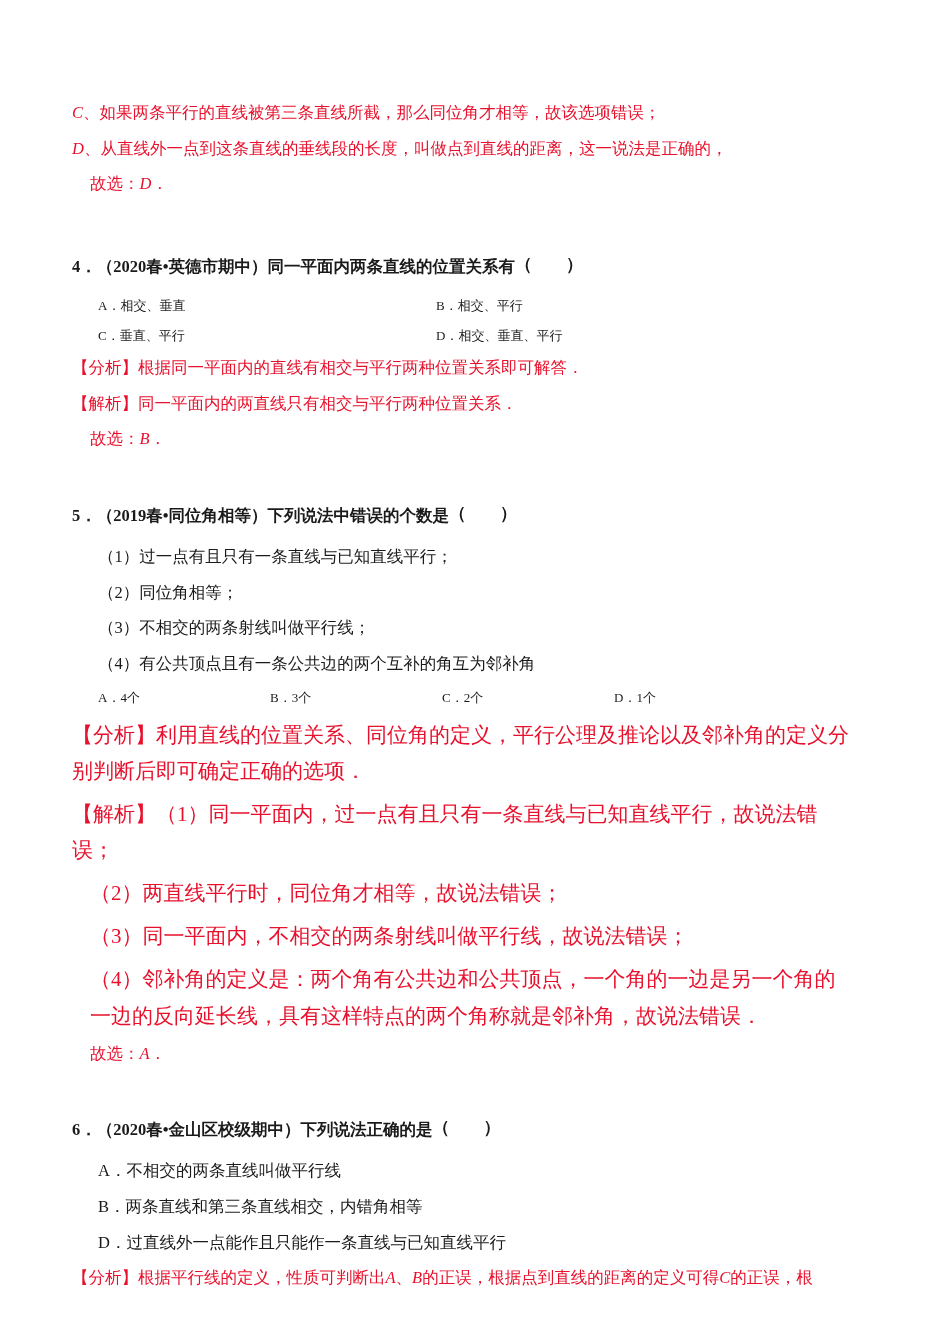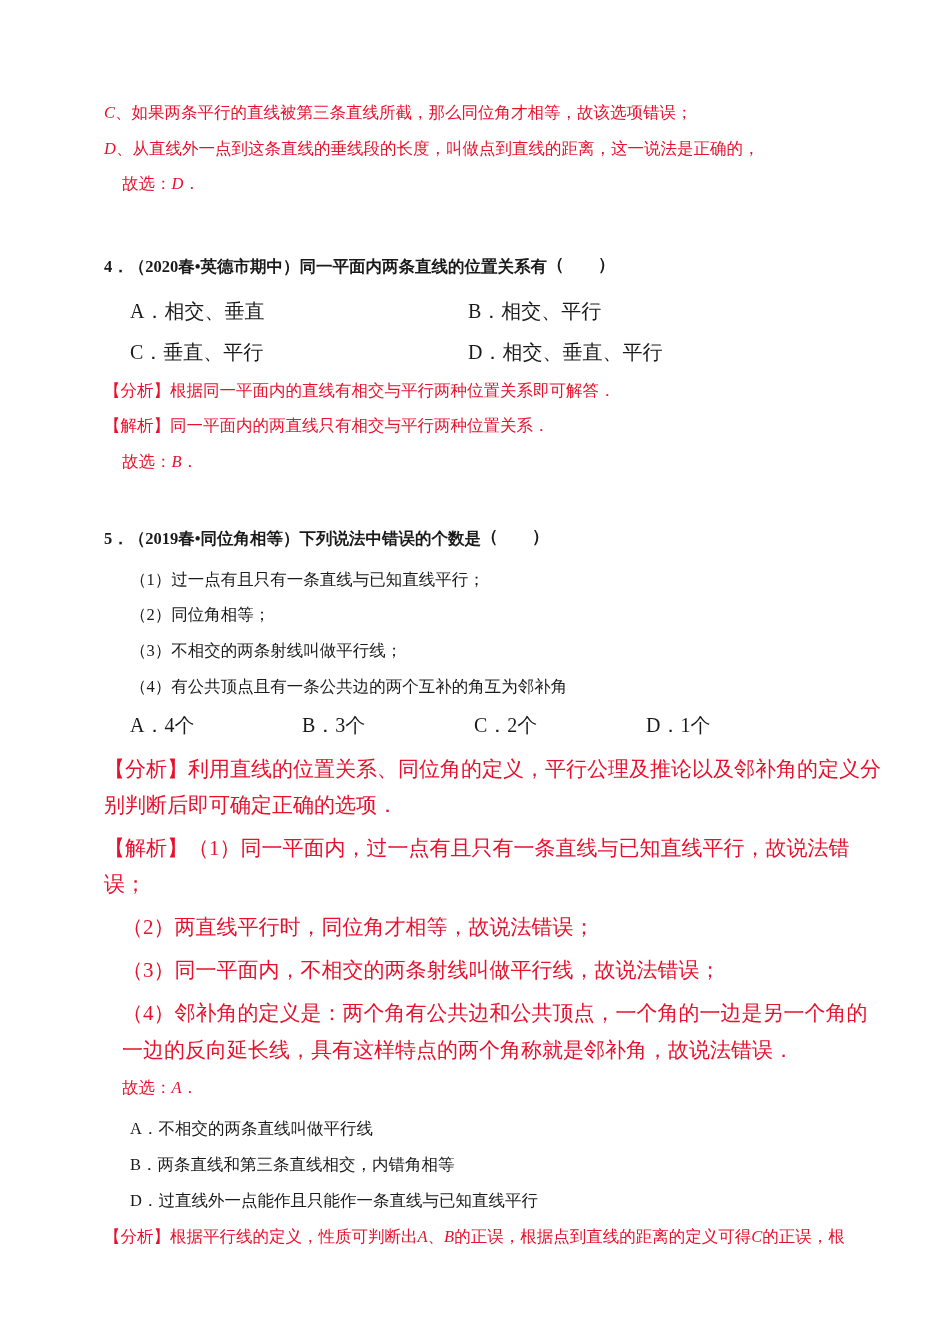--- a/index.html
+++ b/index.html
@@ -10,21 +10,21 @@
   .page {
     position: relative;
     width: 950px;
     height: 1344px;
     background: #ffffff;
     font-family: "Liberation Serif", serif;
     overflow: hidden;
   }
   .content {
     position: absolute;
-    left: 104px;
+    left: 72px;
     top: 100px;
     width: 778px;
   }
   .line {
     font-size: 16.5px;
     line-height: 1.62;
     color: #1a1a1a;
     margin: 0 0 9px 0;
     white-space: nowrap;
   }
@@ -43,21 +43,21 @@
   }
   .q-line {
     margin-top: 32px;
     margin-bottom: 14px;
     font-weight: bold;
   }
   .opts {
     display: flex;
     padding-left: 26px;
     margin: 0 0 9px 0;
-    font-size: 20px;
+    font-size: 13px;
     line-height: 1.62;
     color: #1a1a1a;
   }
   .opt {
     white-space: nowrap;
   }
   .opt-a { width: 338px; }
   .opt-b { width: 338px; }
   .opts4 .opt { width: 172px; }
   .sup-paren {
@@ -149,20 +149,23 @@
     <div class="blockline red wrap indent2">（2）两直线平行时，同位角才相等，故说法错误；</div>
     <div class="blockline red wrap indent2">（3）同一平面内，不相交的两条射线叫做平行线，故说法错误；</div>
     <div class="blockline red wrap indent2">（4）邻补角的定义是：两个角有公共边和公共顶点，一个角的一边是另一个角的一边的反向延长线，具有这样特点的两个角称就是邻补角，故说法错误．</div>
 
     <div class="line indent2">
       <span class="red">故选：</span><span class="italic red">A</span><span class="red">．</span>
     </div>
 
     <div class="gap-s"></div>
 
+    <div class="line q-line">
+      <span>6．</span><span>（2020春•金山区校级期中）</span><span>下列说法正确的是</span><span class="sup-paren">（　　）</span>
+    </div>
 
     <div class="line indent">A．不相交的两条直线叫做平行线</div>
     <div class="line indent">B．两条直线和第三条直线相交，内错角相等</div>
     <div class="line indent">D．过直线外一点能作且只能作一条直线与已知直线平行</div>
 
     <div class="line">
       <span class="red">【分析】</span><span class="red">根据平行线的定义，性质可判断出</span><span class="italic red">A</span><span class="red">、</span><span class="italic red">B</span><span class="red">的正误，根据点到直线的距离的定义可得</span><span class="italic red">C</span><span class="red">的正误，根</span>
     </div>
 
   </div>

